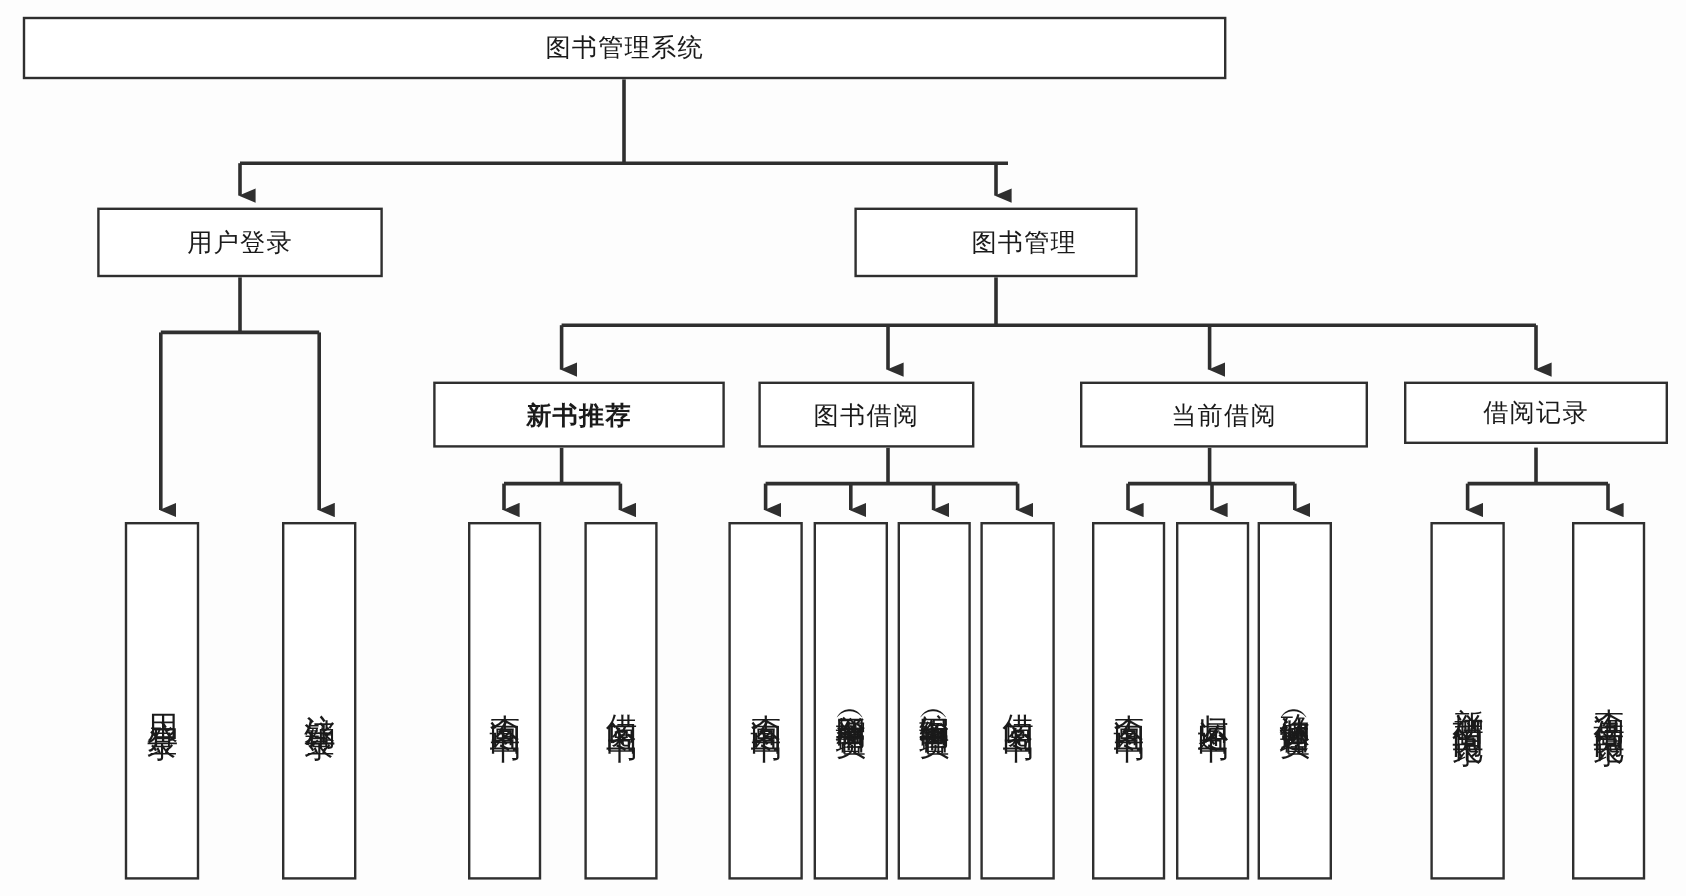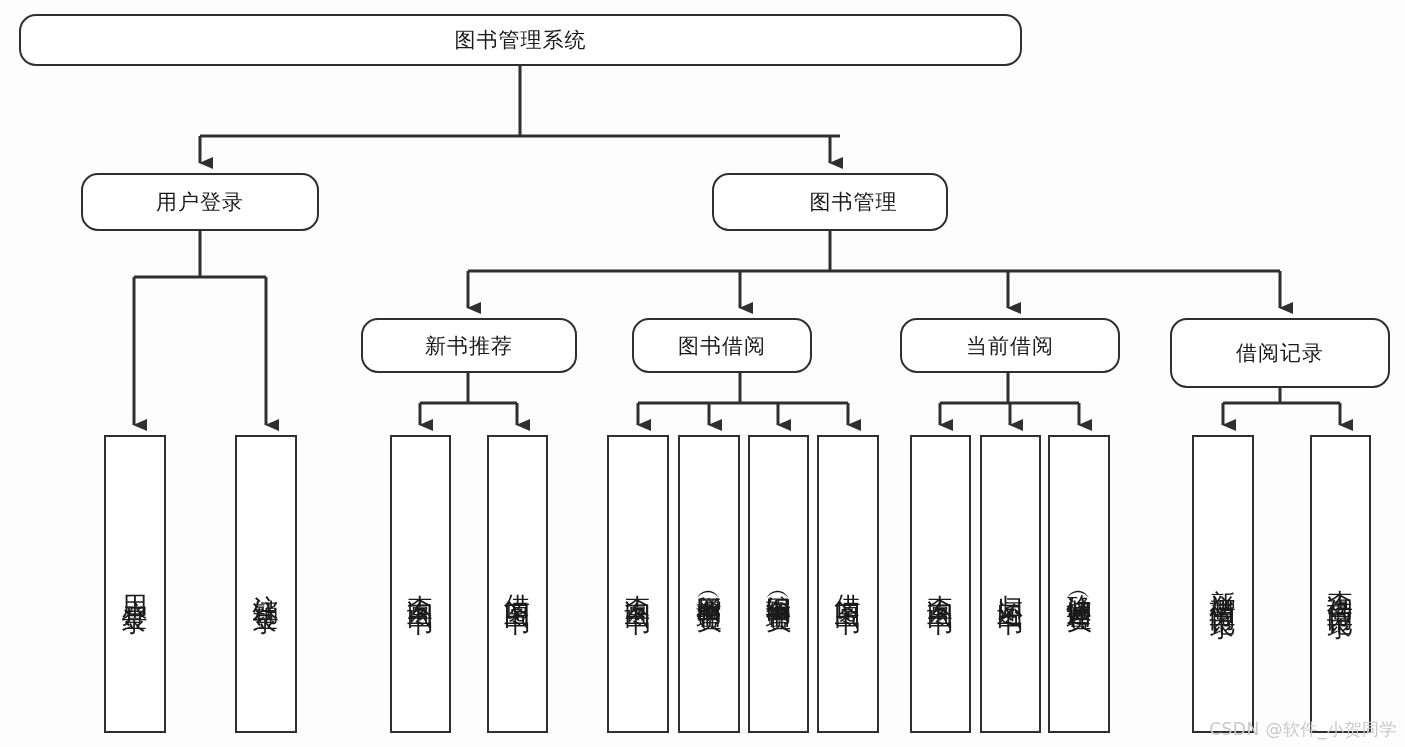--- a/index.html
+++ b/index.html
@@ -1,21 +1,21 @@
 <!DOCTYPE html>
 <html><head>
 <meta charset="utf-8">
 <style>
   html,body{margin:0;padding:0;background:#ffffff;}
   body{font-family:"DejaVu Sans","Liberation Sans",sans-serif;}
   #stage{position:relative;width:1405px;height:747px;background:#fdfdfd;overflow:hidden;}
   svg.layer{position:absolute;left:0;top:0;width:1405px;height:747px;}
   .node{position:absolute;box-sizing:border-box;border:2.5px solid #2f2f2f;background:#ffffff;
         display:flex;align-items:center;justify-content:center;color:#1a1a1a;}
-  .node.h{font-size:21px;letter-spacing:1px;border-radius:17px;}
+  .node.h{font-size:21px;letter-spacing:1px;}
   .node.v{writing-mode:vertical-rl;text-orientation:upright;font-size:26px;letter-spacing:5px;line-height:1;}
   .node.v.tall{font-size:25px;letter-spacing:2px;}
   .watermark{position:absolute;right:8px;bottom:6px;font-size:17px;color:#c9c9c9;
              letter-spacing:.5px;white-space:nowrap;}
 </style>
 </head>
 <body>
 
 <div id="stage">
 
@@ -66,33 +66,32 @@
       <path d="M1223,403 L1340,403"></path>
       <path d="M1223,403 L1223,425" marker-end="url(#arrow)"></path>
       <path d="M1340,403 L1340,425" marker-end="url(#arrow)"></path>
     </g>
   </svg>
 
   <div id="nodes">
       <div class="node h" style="left: 19px; top: 14px; width: 1003px; height: 52px;">图书管理系统</div>
       <div class="node h" style="left: 81px; top: 173px; width: 238px; height: 58px;">用户登录</div>
       <div class="node h" style="left: 712px; top: 173px; width: 236px; height: 58px; padding-left: 47px;">图书管理</div>
-      <div class="node h" style="left: 361px; top: 318px; width: 216px; height: 55px;">新书推荐</div>
+      <div class="node h" style="left: 361px; top: 318px; width: 243px; height: 55px; font-weight: bold;">新书推荐</div>
       <div class="node h" style="left: 632px; top: 318px; width: 180px; height: 55px;">图书借阅</div>
-      <div class="node h" style="left: 900px; top: 318px; width: 220px; height: 55px;">当前借阅</div>
-      <div class="node h" style="left: 1170px; top: 318px; width: 220px; height: 70px;">借阅记录</div>
+      <div class="node h" style="left: 900px; top: 318px; width: 240px; height: 55px;">当前借阅</div>
+      <div class="node h" style="left: 1170px; top: 318px; width: 220px; height: 52px;">借阅记录</div>
       <div class="node v" style="left: 104px; top: 435px; width: 62px; height: 298px;">用户登录</div>
       <div class="node v" style="left: 235px; top: 435px; width: 62px; height: 298px;">注销登录</div>
       <div class="node v" style="left: 390px; top: 435px; width: 61px; height: 298px;">查询图书</div>
       <div class="node v" style="left: 487px; top: 435px; width: 61px; height: 298px;">借阅图书</div>
       <div class="node v" style="left: 607px; top: 435px; width: 62px; height: 298px;">查询图书</div>
       <div class="node v tall" style="left: 678px; top: 435px; width: 62px; height: 298px;">新增图书（管理员）</div>
       <div class="node v tall" style="left: 748px; top: 435px; width: 61px; height: 298px;">编辑图书（管理员）</div>
       <div class="node v" style="left: 817px; top: 435px; width: 62px; height: 298px;">借阅图书</div>
       <div class="node v" style="left: 910px; top: 435px; width: 61px; height: 298px;">查询图书</div>
       <div class="node v" style="left: 980px; top: 435px; width: 61px; height: 298px;">归还图书</div>
       <div class="node v tall" style="left: 1048px; top: 435px; width: 62px; height: 298px;">确认归还（管理员）</div>
       <div class="node v" style="left: 1192px; top: 435px; width: 62px; height: 298px;">新增借阅记录</div>
       <div class="node v" style="left: 1310px; top: 435px; width: 61px; height: 298px;">查询借阅记录</div>
     </div>
 
-  <div class="watermark">CSDN @软件_小贺同学</div>
 </div>
 
 </body></html>

